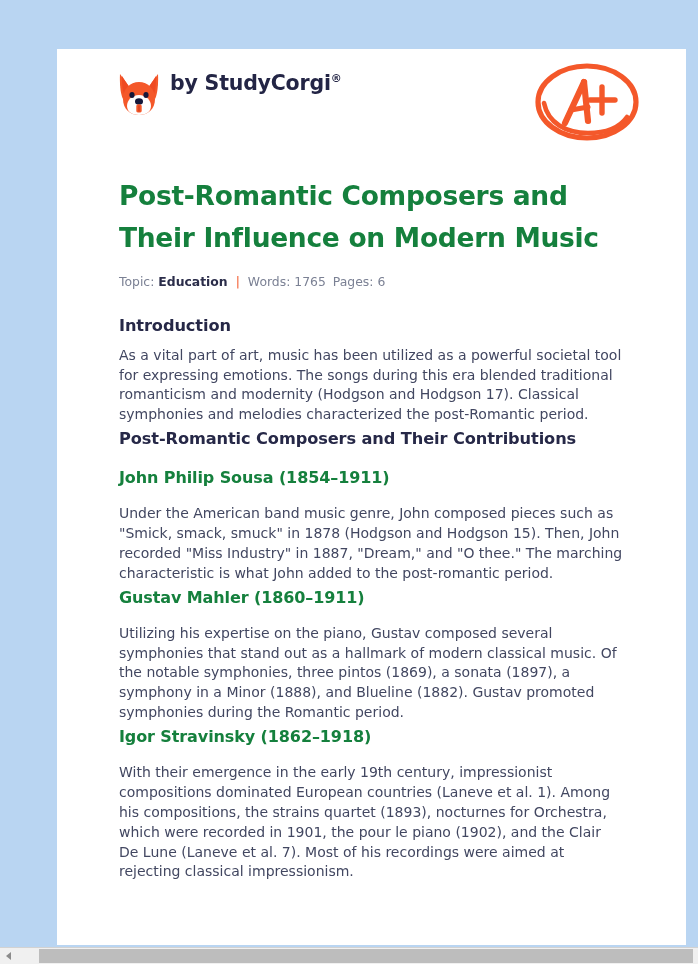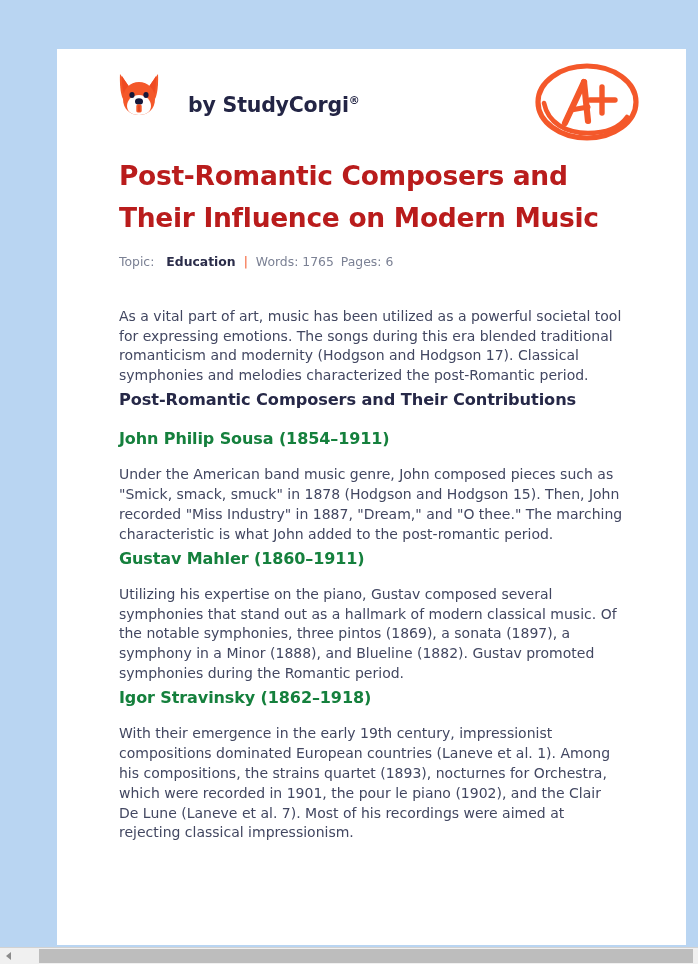--- a/index.html
+++ b/index.html
@@ -31,22 +31,22 @@
     position: relative;
     height: 106px;
     padding: 0 56px;
   }
 
   #brand {
     position: absolute;
     left: 60px;
     top: 22px;
     display: flex;
-    align-items: flex-end;
-    gap: 27px;
+    align-items: flex-start;
+    gap: 9px;
   }
 
   #corgi-logo { width: 44px; height: 46px; display: block; }
 
   #brand-text {
     font-size: 20.5px;
     font-weight: bold;
     color: #232545;
     letter-spacing: -0.2px;
     white-space: nowrap;
@@ -68,32 +68,33 @@
 
   
   #doc-body {
     padding: 0 62px 0 62px;
   }
 
   #doc-title {
     font-size: 26.5px;
     line-height: 1.58;
     font-weight: bold;
-    color: #b91c1c;
+    color: #15803d;
     letter-spacing: -0.3px;
+    margin-top: 20px;
   }
 
   #doc-meta {
     margin-top: 15px;
     font-size: 12.4px;
     color: #7b8194;
     white-space: nowrap;
   }
   #doc-meta .meta-key { color: #7b8194; }
-  #doc-meta .meta-strong { color: #2b2d4a; font-weight: bold; margin-left: 8px; }
+  #doc-meta .meta-strong { color: #2b2d4a; font-weight: bold; }
   #doc-meta .meta-sep { color: #f4582a; margin: 0 8px; }
   #doc-meta .meta-gap { display: inline-block; width: 7px; }
 
   h2.sec-h {
     font-size: 16.2px;
     font-weight: bold;
     color: #262847;
     letter-spacing: -0.1px;
     margin: 0;
   }
@@ -206,20 +207,21 @@
     <h1 id="doc-title">Post-Romantic Composers and Their Influence on Modern Music</h1>
 
     <div id="doc-meta">
       <span class="meta-key">Topic:</span>
       <span class="meta-strong">Education</span><span class="meta-sep">|</span><span class="meta-key">Words:</span>
       <span class="meta-key">1765</span><span class="meta-gap"></span><span class="meta-key">Pages:</span>
       <span class="meta-key">6</span>
     </div>
 
     <div class="gap-intro-h"></div>
+    <h2 class="sec-h">Introduction</h2>
 
     <div class="gap-h-p"></div>
     <p class="para">As a vital part of art, music has been utilized as a powerful societal tool for expressing emotions. The songs during this era blended traditional romanticism and modernity (Hodgson and Hodgson 17). Classical symphonies and melodies characterized the post-Romantic period.</p>
 
     <div class="gap-p-h2"></div>
     <h2 class="sec-h">Post-Romantic Composers and Their Contributions</h2>
 
     <div class="gap-h2-h3"></div>
     <h3 class="sub-h">John Philip Sousa (1854–1911)</h3>
 

